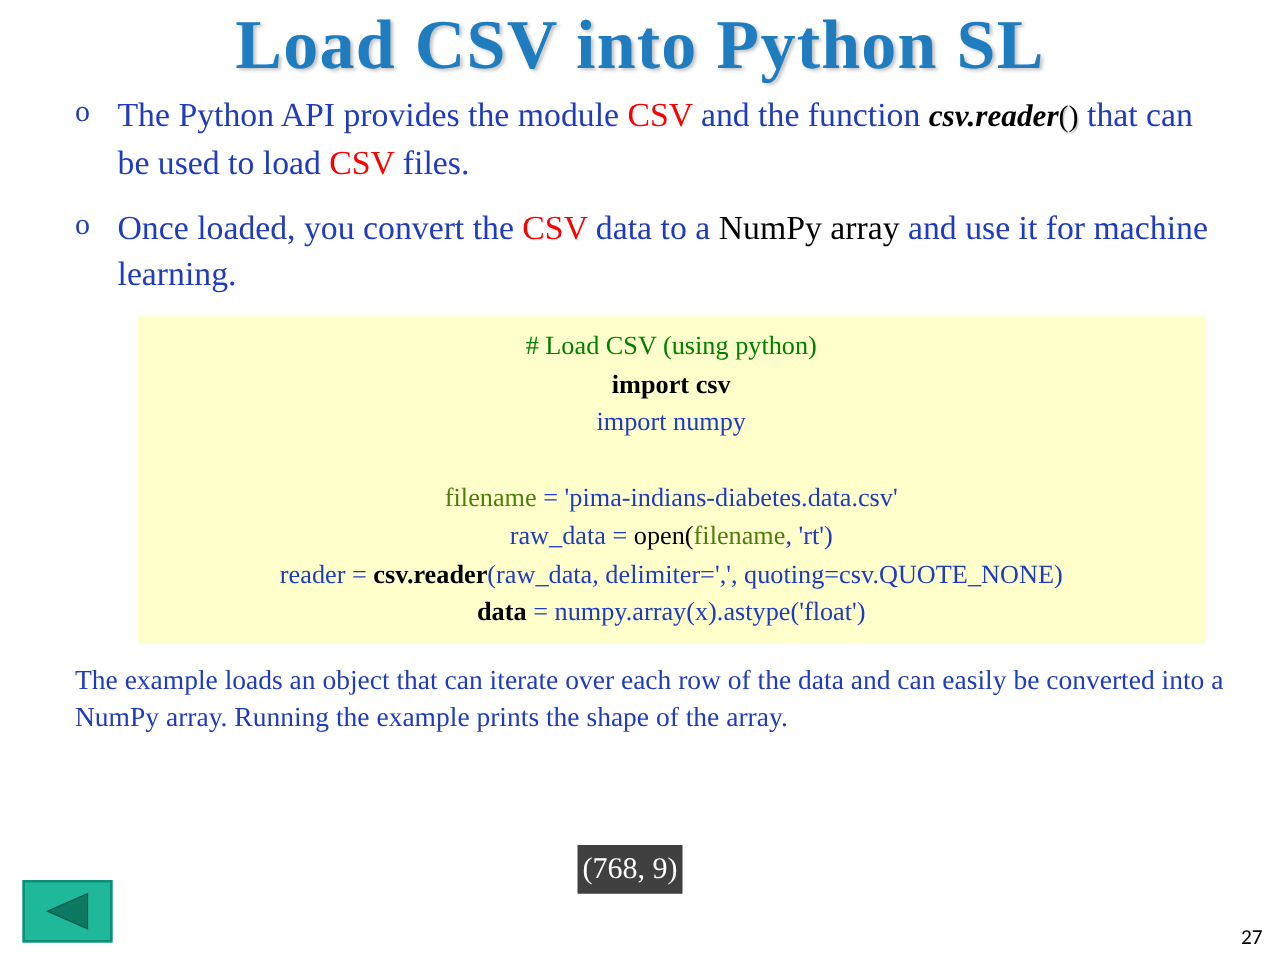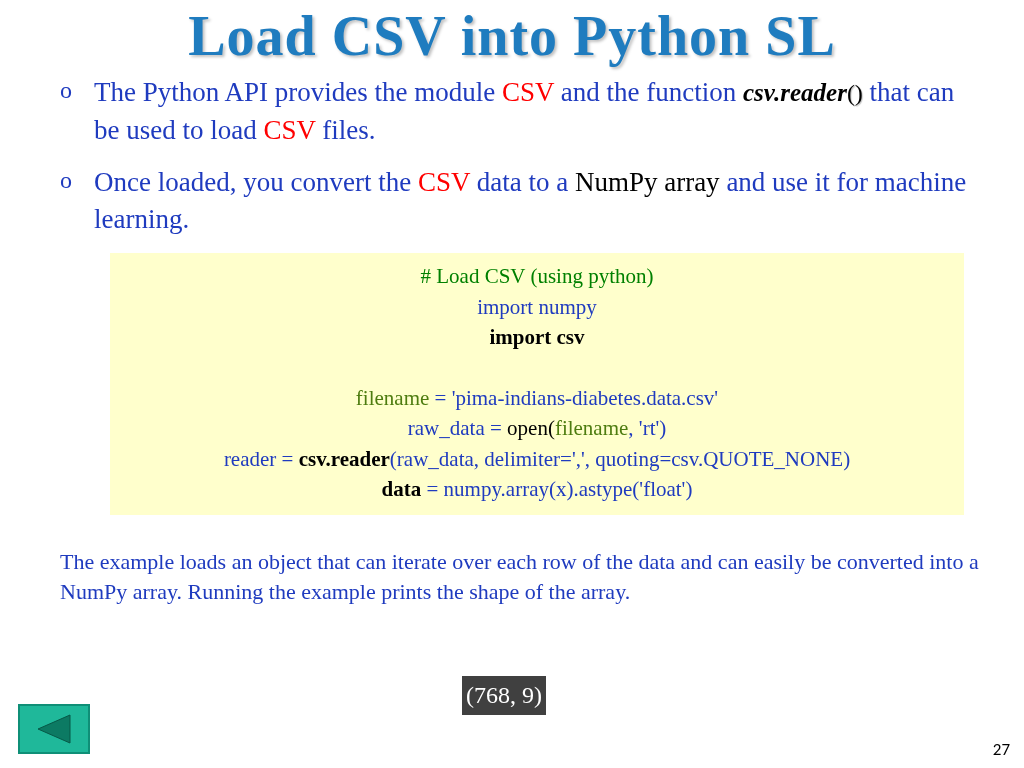--- a/index.html
+++ b/index.html
@@ -60,21 +60,21 @@
   }
   .cl { white-space: pre; }
   .green { color: #008000; }
   .blue  { color: #1f3bbf; }
   .redc  { color: #4d7c0f; }
   .blk   { color: #000; }
   .bld   { font-weight: bold; }
   .caption {
     font-size: 22px;
     color: #1f3bbf;
-    padding: 32px 40px 0 60px;
+    padding: 14px 40px 0 60px;
     line-height: 1.4;
   }
   .output-badge {
     background: #404040;
     color: #fff;
     font-size: 24px;
     padding: 6px 4px;
     position: absolute;
     left: 462px;
     top: 676px;
@@ -117,22 +117,22 @@
   <div class="bullet">
     <div class="marker">o</div>
     <div class="bullet-text">
       <span>Once loaded, you convert the </span><span class="red">CSV</span><span> data to a </span><span class="black">NumPy array</span><span> and use it for machine learning.</span>
     </div>
   </div>
 </div>
 
 <div class="codebox">
   <div class="cl green"># Load CSV (using python)</div>
+  <div class="cl blk bld">import csv</div>
   <div class="cl blue">import numpy</div>
-  <div class="cl blk bld">import csv</div>
   <div class="cl">&nbsp;</div>
   <div class="cl"><span class="redc">filename</span><span class="blue"> = </span><span class="blue">'pima-indians-diabetes.data.csv'</span></div>
   <div class="cl"><span class="blue">raw_data = </span><span class="blk">open(</span><span class="redc">filename</span><span class="blue">, 'rt')</span></div>
   <div class="cl"><span class="blue">reader = </span><span class="blk bld">csv.reader</span><span class="blue">(raw_data, delimiter=',', quoting=csv.QUOTE_NONE)</span></div>
   <div class="cl"><span class="blk bld">data</span><span class="blue"> = numpy.array(x).astype('float')</span></div>
 </div>
 
 <div class="caption">The example loads an object that can iterate over each row of the data and can easily be converted into a NumPy array. Running the example prints the shape of the array.</div>
 
 <div class="output-badge">(768, 9)</div>

